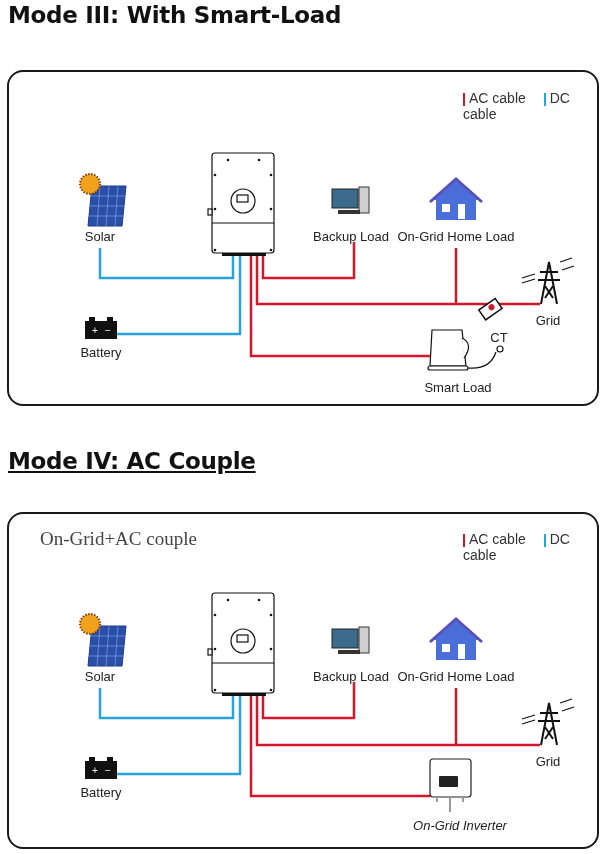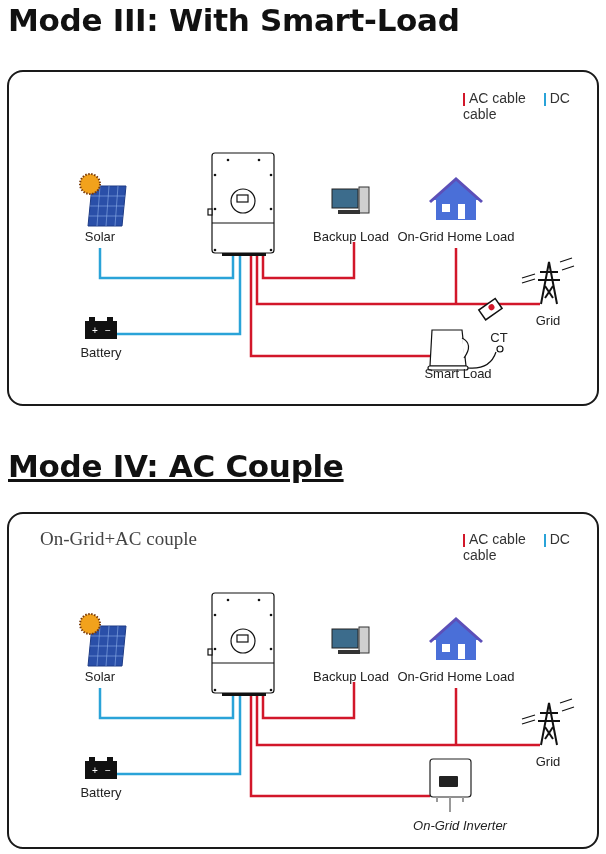--- a/index.html
+++ b/index.html
@@ -1,17 +1,17 @@
 <!DOCTYPE html>
 <html><head>
 <meta charset="utf-8">
 <style>
   html, body { margin:0; padding:0; background:#fff; }
   body { width:606px; height:854px; position:relative; overflow:hidden; font-family:"Liberation Sans", sans-serif; }
-  .mode-title { position:absolute; left:8px; font-family:"DejaVu Sans", sans-serif; font-weight:bold; font-size:31px; color:#111; letter-spacing:-0.3px; }
+  .mode-title { position:absolute; left:8px; font-family:"DejaVu Sans", sans-serif; font-weight:bold; font-size:23px; color:#111; letter-spacing:-0.3px; }
   .panel { position:absolute; left:7px; width:592px; border:2px solid #1a1a1a; border-radius:16px; box-sizing:border-box; background:#fff; }
   .legend { position:absolute; font-size:14px; color:#333; }
   .legend .bar { display:inline-block; width:2px; height:13px; vertical-align:middle; margin-right:4px; }
   .legend .item { margin-left:14px; }
   .subtitle { position:absolute; font-family:"Liberation Serif", serif; font-size:19px; color:#444; }
   .lbl { position:absolute; font-size:13px; color:#222; white-space:nowrap; transform:translateX(-50%); }
   svg.diag { position:absolute; left:0; top:0; }
 </style>
 </head>
 <body>
@@ -117,21 +117,21 @@
     <circle cx="500" cy="349" r="3"></circle>
   </g>
 </svg>
 
 <div class="lbl" style="left:100px; top:229px;">Solar</div>
 <div class="lbl" style="left:101px; top:345px;">Battery</div>
 <div class="lbl" style="left:351px; top:229px;">Backup Load</div>
 <div class="lbl" style="left:456px; top:229px;">On-Grid Home Load</div>
 <div class="lbl" style="left:548px; top:313px;">Grid</div>
 <div class="lbl" style="left:499px; top:330px;">CT</div>
-<div class="lbl" style="left:458px; top:366px;">Smart Load</div>
+<div class="lbl" style="left:458px; top:380px;">Smart Load</div>
 
 <div class="mode-title" style="top:448px;text-decoration:underline;">Mode IV: AC Couple</div>
 <div class="panel" style="top:512px; height:337px;"></div>
 <div class="subtitle" style="left:40px; top:528px;">On-Grid+AC couple</div>
 <div class="legend" style="left:463px; top:531px;">
   <span class="bar" style="background:#d2172a"></span><span>AC cable</span>
   <span class="bar item" style="background:#2aa3d8"></span><span>DC cable</span>
 </div>
 
 <svg class="diag" width="606" height="854">

